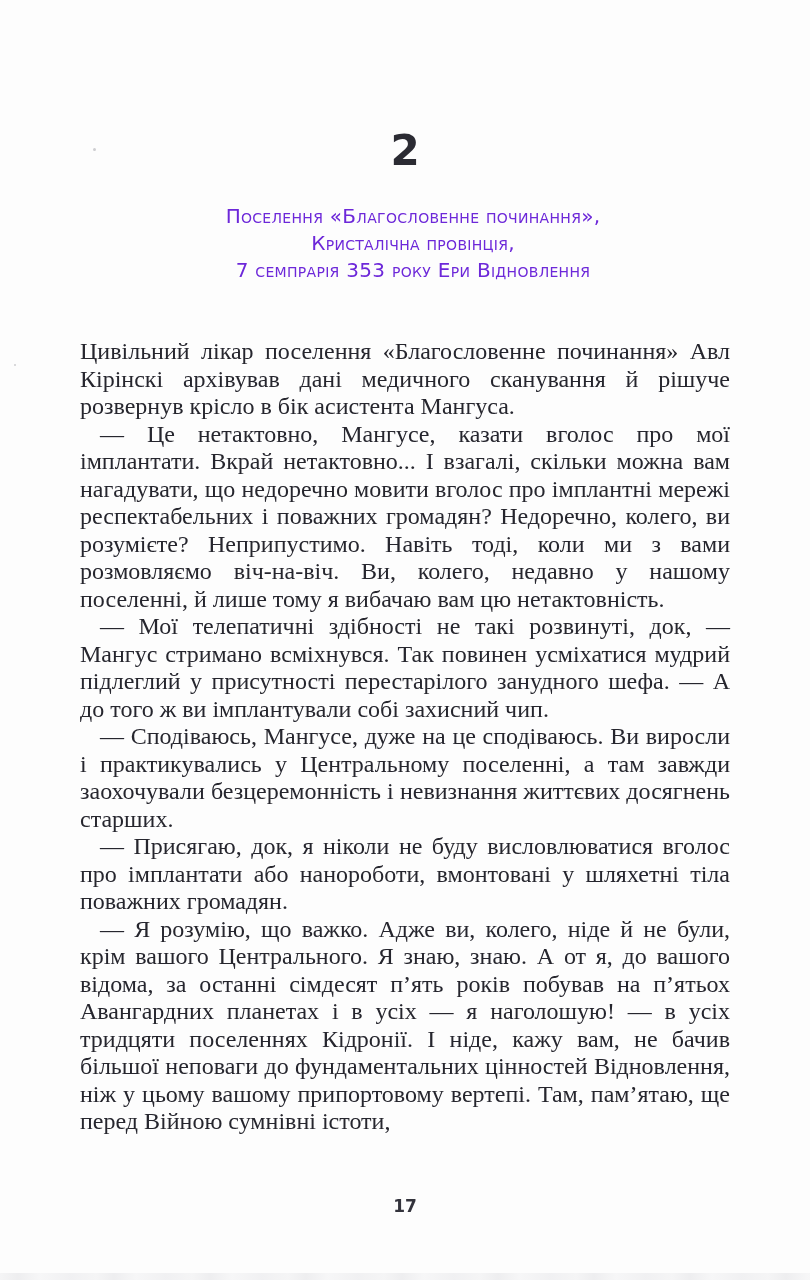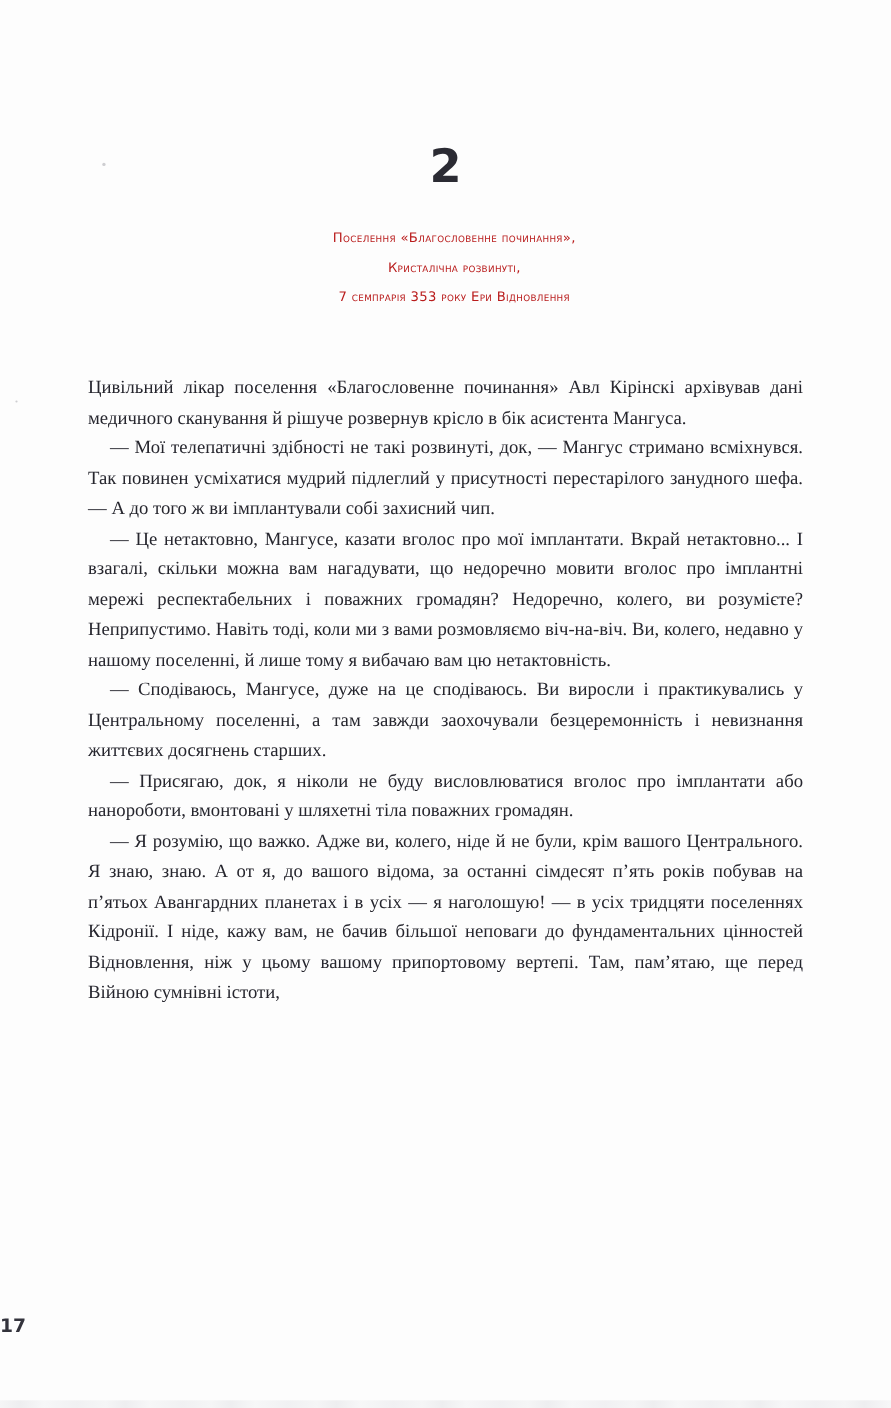--- a/index.html
+++ b/index.html
@@ -29,50 +29,50 @@
   }
   .epigraph {
     position: absolute;
     top: 203px;
     left: 76px;
     right: 60px;
     text-align: center;
     font-family: "DejaVu Sans", "Liberation Sans", sans-serif;
     font-variant: small-caps;
     font-variant-caps: small-caps;
-    font-size: 12px;
+    font-size: 20px;
     line-height: 27px;
     letter-spacing: 0.3px;
-    color: #b91c1c;
+    color: #6d28d9;
   }
   .body-text {
     position: absolute;
     top: 338px;
     left: 80px;
     width: 650px;
     font-family: "Liberation Serif", "DejaVu Serif", serif;
-    font-size: 17px;
+    font-size: 24px;
     line-height: 27.5px;
     text-align: justify;
     color: #26262e;
   }
   .body-text p {
     margin: 0;
     padding: 0;
     text-indent: 20px;
   }
   .body-text p.opening {
     text-indent: 0;
   }
   .page-number {
     position: absolute;
     top: 1196px;
     left: 0;
     right: 0;
-    text-align: left;
+    text-align: center;
     font-family: "DejaVu Sans", "Liberation Sans", sans-serif;
     font-weight: 700;
     font-size: 17px;
     color: #33333c;
   }
   .speck {
     position: absolute;
     width: 3px;
     height: 3px;
     border-radius: 50%;
@@ -96,28 +96,28 @@
 </style>
 </head>
 <body>
 
 <div class="page">
 
   <div class="chapter-number">2</div>
 
   <div class="epigraph">
     <div class="epigraph-line">Поселення «Благословенне починання»,</div>
-    <div class="epigraph-line">Кристалічна розвинуті,</div>
+    <div class="epigraph-line">Кристалічна провінція,</div>
     <div class="epigraph-line">7 семпрарія 353 року Ери Відновлення</div>
   </div>
 
   <div class="body-text">
     <p class="opening">Цивільний лікар поселення «Благословенне починання» Авл Кірінскі архівував дані медичного сканування й рішуче розвернув крісло в бік асистента Мангуса.</p>
+    <p>— Це нетактовно, Мангусе, казати вголос про мої імплантати. Вкрай нетактовно... І взагалі, скільки можна вам нагадувати, що недоречно мовити вголос про імплантні мережі респектабельних і поважних громадян? Недоречно, колего, ви розумієте? Неприпустимо. Навіть тоді, коли ми з вами розмовляємо віч-на-віч. Ви, колего, недавно у нашому поселенні, й лише тому я вибачаю вам цю нетактовність.</p>
     <p>— Мої телепатичні здібності не такі розвинуті, док, — Мангус стримано всміхнувся. Так повинен усміхатися мудрий підлеглий у присутності перестарілого занудного шефа. — А до того ж ви імплантували собі захисний чип.</p>
-    <p>— Це нетактовно, Мангусе, казати вголос про мої імплантати. Вкрай нетактовно... І взагалі, скільки можна вам нагадувати, що недоречно мовити вголос про імплантні мережі респектабельних і поважних громадян? Недоречно, колего, ви розумієте? Неприпустимо. Навіть тоді, коли ми з вами розмовляємо віч-на-віч. Ви, колего, недавно у нашому поселенні, й лише тому я вибачаю вам цю нетактовність.</p>
     <p>— Сподіваюсь, Мангусе, дуже на це сподіваюсь. Ви виросли і практикувались у Центральному поселенні, а там завжди заохочували безцеремонність і невизнання життєвих досягнень старших.</p>
     <p>— Присягаю, док, я ніколи не буду висловлюватися вголос про імплантати або нанороботи, вмонтовані у шляхетні тіла поважних громадян.</p>
     <p>— Я розумію, що важко. Адже ви, колего, ніде й не були, крім вашого Центрального. Я знаю, знаю. А от я, до вашого відома, за останні сімдесят п’ять років побував на п’ятьох Авангардних планетах і в усіх — я наголошую! — в усіх тридцяти поселеннях Кідронії. І ніде, кажу вам, не бачив більшої неповаги до фундаментальних цінностей Відновлення, ніж у цьому вашому припортовому вертепі. Там, пам’ятаю, ще перед Війною сумнівні істоти,</p>
   </div>
 
   <div class="page-number">17</div>
 
   <span class="speck speck-1"></span>
   <span class="speck speck-2"></span>
   <div class="bottom-edge"></div>

